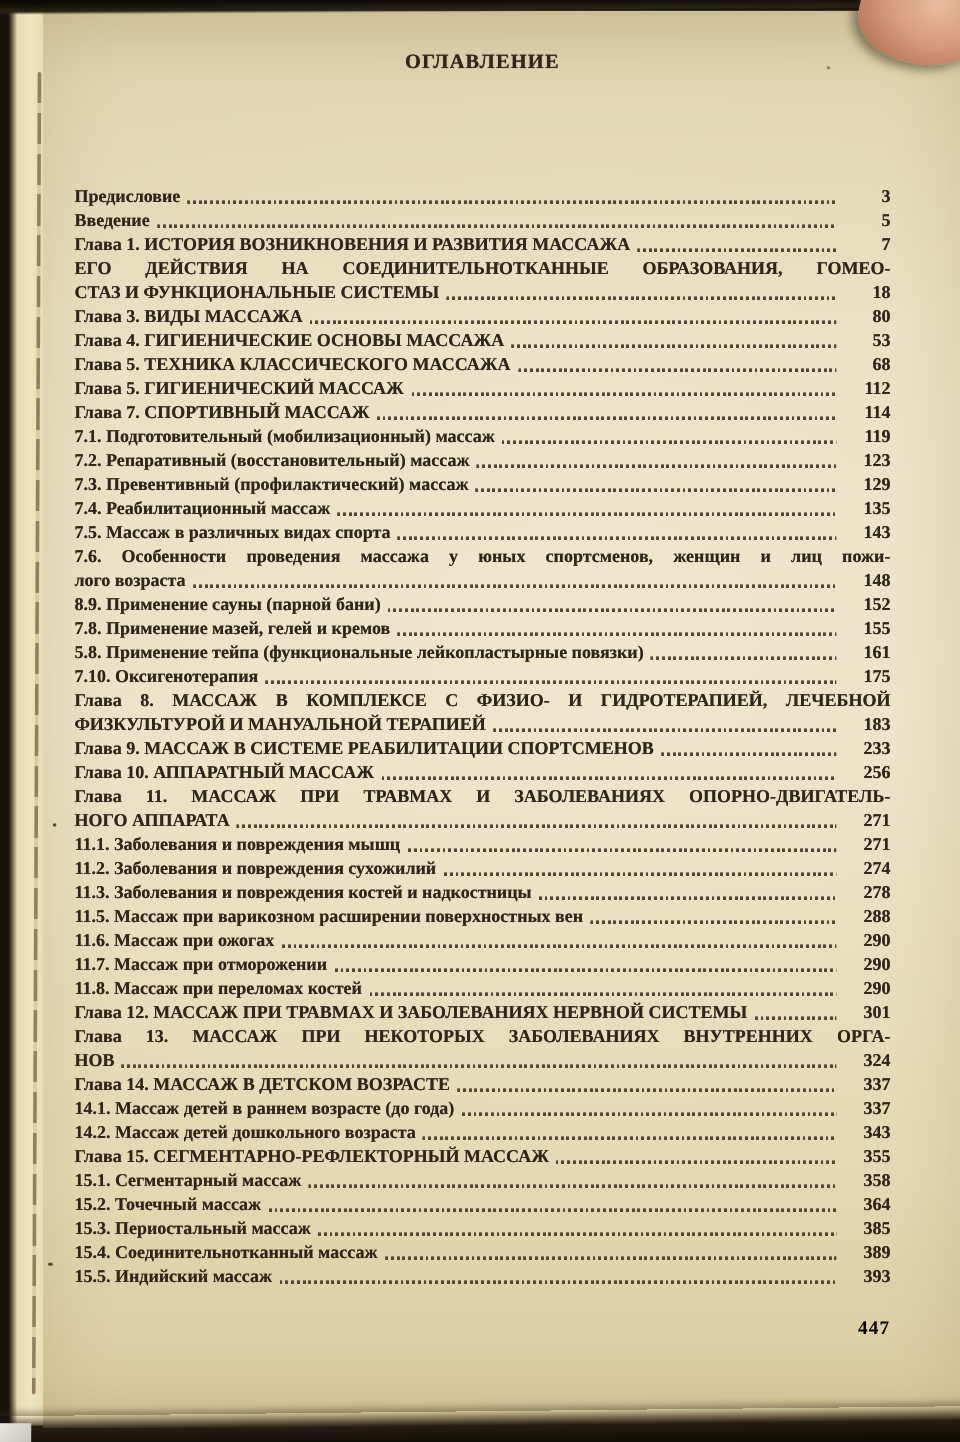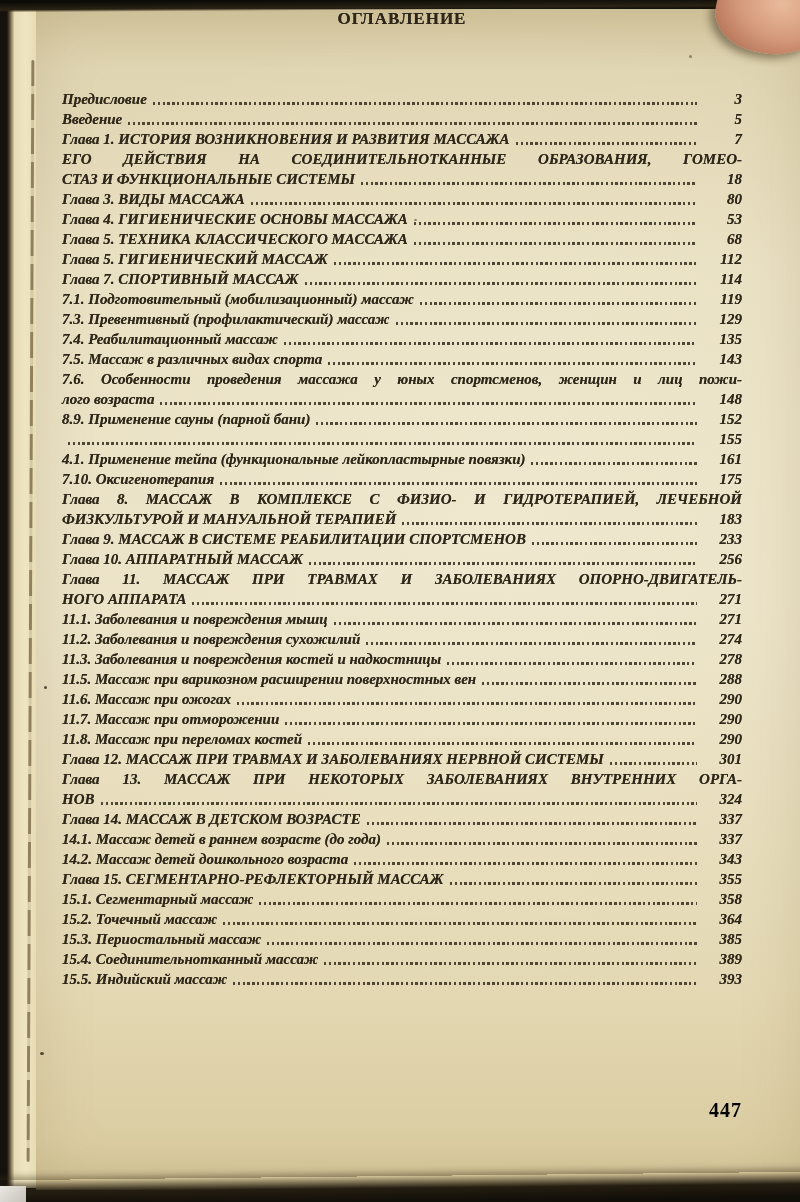--- a/index.html
+++ b/index.html
@@ -32,48 +32,47 @@
     box-shadow:inset 0 0 60px rgba(120,95,50,.18);
   }
   .page-inner{
     position:absolute;left:26px;right:58px;top:0;bottom:0;
     color:#2e2719;
   }
 
   .title{
     margin:0;text-align:center;
     font-size:17px;font-weight:700;letter-spacing:1px;
-    line-height:20px;
+    padding-top:33px;line-height:20px;
     text-shadow:0 0 .6px rgba(46,39,25,.9);
   }
 
   .toc{
-    margin-top:60px;
+    margin-top:92px;
     font-size:15px;font-weight:700;line-height:20px;
     text-shadow:0 0 .5px rgba(46,39,25,.75);
-    font-style:italic;
   }
   .toc .preline{
     text-align:justify;
     -moz-text-align-last:justify;
     text-align-last:justify;
     white-space:nowrap;
   }
   .toc .row{display:flex;align-items:flex-end;}
   .toc .row .label{white-space:nowrap;}
   .toc .leader{
     flex:1 1 auto;min-width:6px;height:3px;margin:0 5px 4px 6px;
     background:repeating-linear-gradient(90deg,rgba(52,44,28,.85) 0 2.4px,rgba(52,44,28,0) 2.4px 4.8px);
   }
   .toc .pnum{
     flex:0 0 40px;text-align:right;white-space:nowrap;
   }
   .folio{
     position:absolute;right:58px;top:1090px;
-    font-size:20px;font-weight:700;letter-spacing:1px;
+    font-size:16px;font-weight:700;letter-spacing:1px;
   }
 
   
   .top-edge{
     position:absolute;left:-10px;top:-16px;width:830px;height:26px;
     background:linear-gradient(180deg,#0d0b07 60%,#2a2315 90%,rgba(42,35,21,0));
     transform:rotate(-.35deg);
   }
   
   .bottom-edge{
@@ -182,20 +181,27 @@
           </div>
           <div class="entry section">
             <div class="row">
               <span class="label">7.1. Подготовительный (мобилизационный) массаж</span>
               <span class="leader"></span>
               <span class="pnum">119</span>
             </div>
           </div>
           <div class="entry section">
             <div class="row">
+              <span class="label">7.2. Репаративный (восстановительный) массаж</span>
+              <span class="leader"></span>
+              <span class="pnum">123</span>
+            </div>
+          </div>
+          <div class="entry section">
+            <div class="row">
               <span class="label">7.3. Превентивный (профилактический) массаж</span>
               <span class="leader"></span>
               <span class="pnum">129</span>
             </div>
           </div>
           <div class="entry section">
             <div class="row">
               <span class="label">7.4. Реабилитационный массаж</span>
               <span class="leader"></span>
               <span class="pnum">135</span>
@@ -218,27 +224,28 @@
           </div>
           <div class="entry section">
             <div class="row">
               <span class="label">8.9. Применение сауны (парной бани)</span>
               <span class="leader"></span>
               <span class="pnum">152</span>
             </div>
           </div>
           <div class="entry section">
             <div class="row">
+              <span class="label">7.8. Применение мазей, гелей и кремов</span>
               <span class="leader"></span>
               <span class="pnum">155</span>
             </div>
           </div>
           <div class="entry section">
             <div class="row">
-              <span class="label">4.1. Применение тейпа (функциональные лейкопластырные повязки)</span>
+              <span class="label">5.8. Применение тейпа (функциональные лейкопластырные повязки)</span>
               <span class="leader"></span>
               <span class="pnum">161</span>
             </div>
           </div>
           <div class="entry section">
             <div class="row">
               <span class="label">7.10. Оксигенотерапия</span>
               <span class="leader"></span>
               <span class="pnum">175</span>
             </div>

